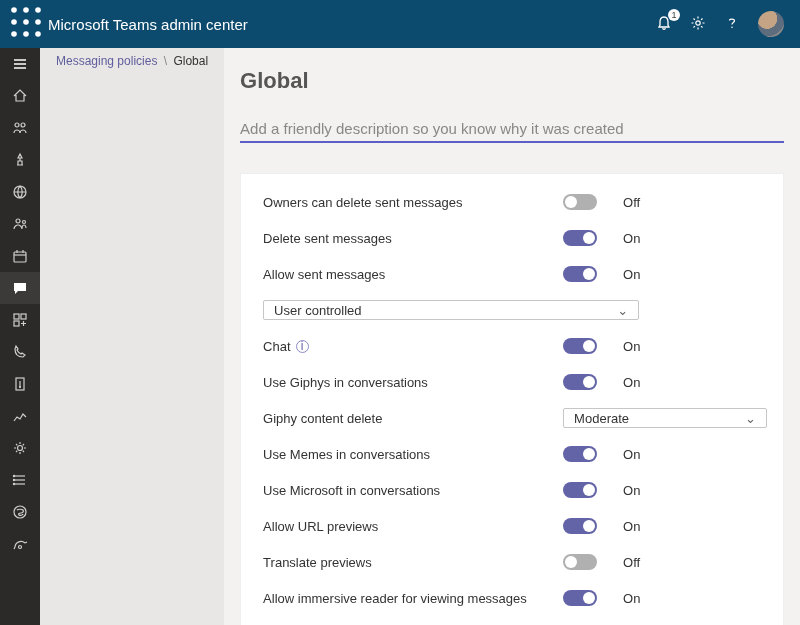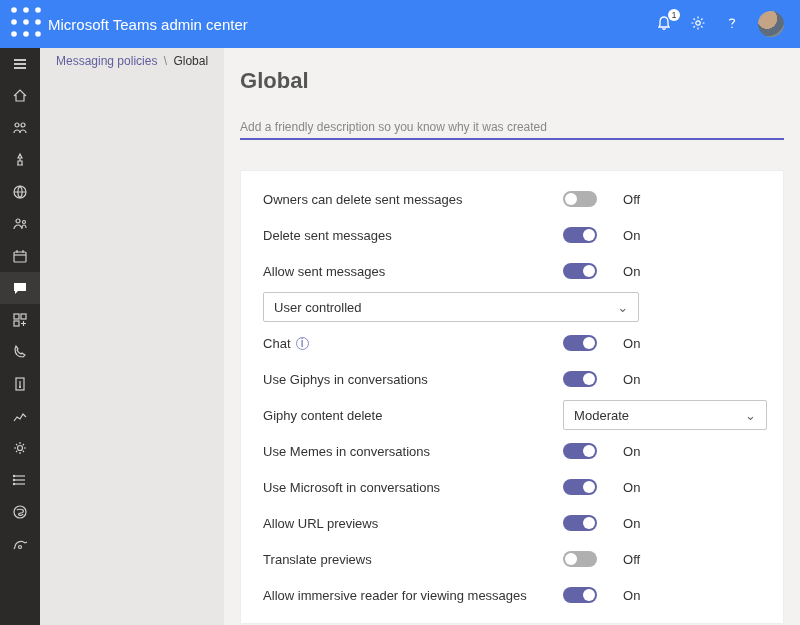--- a/index.html
+++ b/index.html
@@ -1,18 +1,18 @@
 <!DOCTYPE html>
 <html><head>
 <meta charset="utf-8">
 <style>
   * { box-sizing: border-box; margin: 0; padding: 0; }
   html, body { width: 800px; height: 625px; font-family: "Segoe UI", Arial, sans-serif; overflow: hidden; background: #f3f2f1; }
   .topbar {
-    height: 48px; background: #3b82f6; color: #fff; display: flex; align-items: center;
+    height: 48px; background: #0c4a6e; color: #fff; display: flex; align-items: center;
     padding: 0 10px; font-size: 15px;
   }
   .topbar .waffle { width: 32px; text-align: center; font-size: 18px; cursor: pointer; }
   .topbar .title { flex: 1; padding-left: 6px; font-weight: 400; }
   .topbar .actions { display: flex; align-items: center; gap: 18px; padding-right: 6px; }
   .topbar .icon-btn { position: relative; cursor: pointer; color: #fff; }
   .badge {
     position: absolute; top: -6px; right: -8px; background: #fff; color: #3b3a39;
     border-radius: 8px; font-size: 9px; line-height: 12px; min-width: 12px; text-align: center;
     padding: 0 2px;
@@ -44,21 +44,21 @@
 
   .page {
     flex: 1; overflow-y: auto; padding: 12px 16px 40px 16px;
   }
   h1.page-title {
     font-size: 22px; font-weight: 600; color: #555; margin-top: 8px; margin-bottom: 22px;
   }
   .desc-input {
     width: 620px; max-width: 100%;
     border: none; border-bottom: 2px solid #5b5fc7; background: transparent;
-    font-size: 12px; color: #444; padding: 4px 0; outline: none;
+    font-size: 15px; color: #444; padding: 4px 0; outline: none;
   }
   .desc-input::placeholder { color: #888; }
 
   .settings-card {
     background: #fff; margin-top: 30px; border: 1px solid #eee;
     padding: 10px 0;
   }
   .row {
     display: flex; align-items: center; min-height: 36px;
     padding: 0 16px;
@@ -74,21 +74,21 @@
     width: 34px; height: 16px; border-radius: 10px; position: relative; cursor: pointer;
   }
   .toggle .knob {
     position: absolute; width: 12px; height: 12px; background: #fff; border-radius: 50%; top: 2px;
   }
   .toggle.on { background: #6264a7; }
   .toggle.on .knob { right: 2px; }
   .toggle.off { background: #b0b0b0; }
   .toggle.off .knob { left: 2px; }
   .select {
-    flex: 1; max-width: 376px; height: 30px; border: 1px solid #c8c6c4; border-radius: 2px;
+    flex: 1; max-width: 376px; height: 20px; border: 1px solid #c8c6c4; border-radius: 2px;
     display: flex; align-items: center; justify-content: space-between; padding: 0 10px;
     font-size: 13px; color: #333; background: #fff; cursor: pointer;
   }
   .select .chev { color: #666; }
 </style>
 </head>
 <body>
 
 <div class="topbar">
   <div class="waffle">

